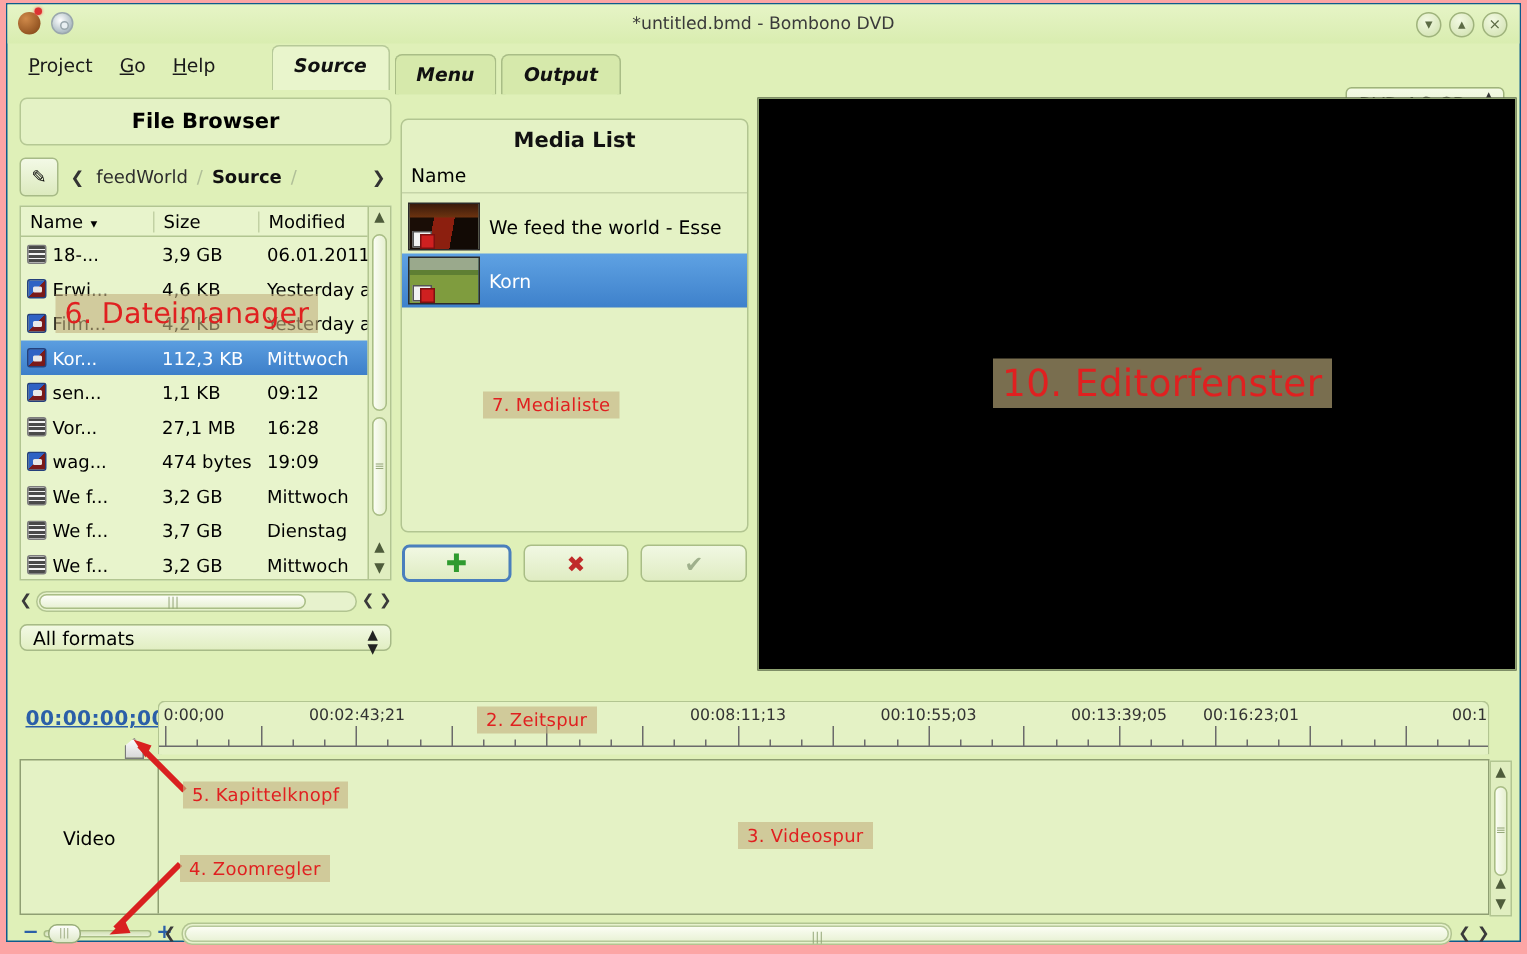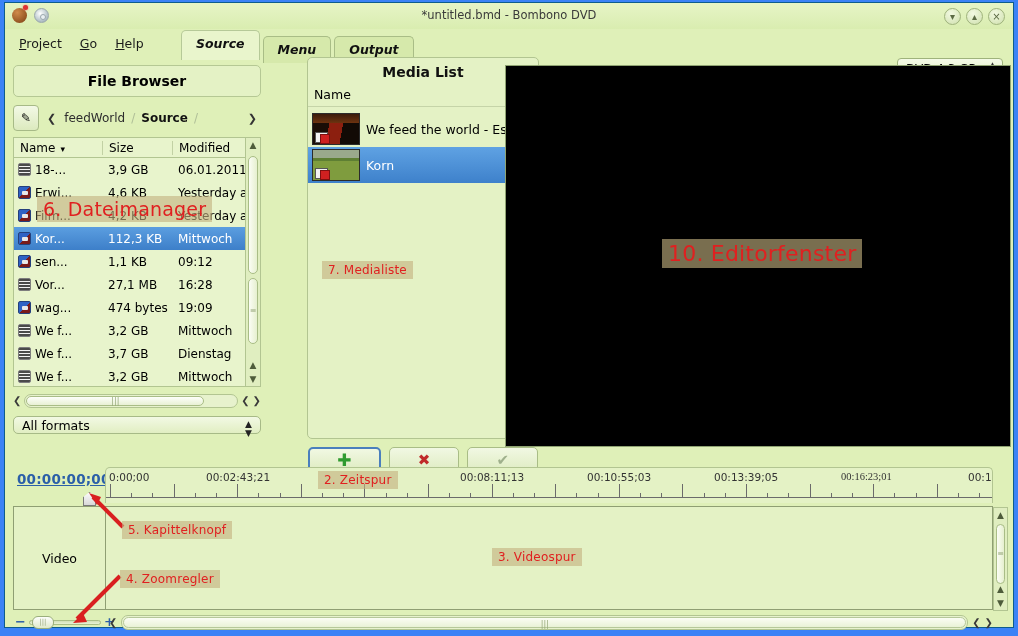--- a/index.html
+++ b/index.html
@@ -5,21 +5,21 @@
 <style>
   html, body {
     margin: 0; padding: 0;
     background: #1b6a9c;
     font-family: "DejaVu Sans", sans-serif;
   }
   #app {
     position: relative;
     width: 1018px;
     height: 636px;
-    background: #3b82f6;
+    background: #fca5a5;
     overflow: hidden;
     font-size: 12px;
     color: #000;
   }
 
   
   .win-frame {
     position: absolute;
     left: 4px; top: 2px;
     width: 1010px; height: 626px;
@@ -281,21 +281,21 @@
     font-size: 12.5px;
     position: relative;
   }
   .fb-filter .spin {
     position: absolute; right: 8px; top: 3px;
     font-size: 9px; line-height: 9px; color: #222;
     display: flex; flex-direction: column; align-items: center;
   }
 
   
-  #medialist { left: 262px; top: 54px; width: 232px; height: 382px; margin-left: 40px; }
+  #medialist { left: 262px; top: 76px; width: 232px; height: 276px; }
   .ml-colhead {
     border-bottom: 1px solid #c5d4a8;
     font-size: 12.5px;
     padding: 0 0 4px 6px;
   }
   .ml-rows { padding-top: 4px; }
   .ml-row {
     display: flex; align-items: center;
     height: 36px;
     font-size: 12.5px;
@@ -697,21 +697,21 @@
 
     <div class="tl-timecode">00:00:00;00</div>
 
     <div id="ruler">
       <div class="rl-baseline"></div>
       <div class="rl-label" style="left:3px;">0:00;00</div>
       <div class="rl-label" style="left:100px;">00:02:43;21</div>
       <div class="rl-label" style="left:354px;">00:08:11;13</div>
       <div class="rl-label" style="left:481px;">00:10:55;03</div>
       <div class="rl-label" style="left:608px;">00:13:39;05</div>
-      <div class="rl-label" style="left:735px;font-family:Liberation Serif, serif;">00:16:23;01</div>
+      <div class="rl-label" style="left:696px;">00:16:23;01</div>
       <div class="rl-label" style="left:862px;">00:1</div>
       <div id="ruler-ticks">
           <div class="rl-tick maj" style="left: 4px;"></div>
           <div class="rl-tick min" style="left: 25.2px;"></div>
           <div class="rl-tick min" style="left: 46.4px;"></div>
           <div class="rl-tick maj" style="left: 67.6px;"></div>
           <div class="rl-tick min" style="left: 88.8px;"></div>
           <div class="rl-tick min" style="left: 110px;"></div>
           <div class="rl-tick maj" style="left: 131.2px;"></div>
           <div class="rl-tick min" style="left: 152.4px;"></div>
@@ -793,16 +793,16 @@
       <line x1="115" y1="573" x2="72" y2="616" stroke="#d92020" stroke-width="4"></line>
       <polygon points="68,620 78,610 82,619" fill="#d92020"></polygon>
     </svg>
 
     <div class="anno" style="left:313px; top:468px;">2. Zeitspur</div>
     <div class="anno" style="left:487px; top:545px;">3. Videospur</div>
     <div class="anno" style="left:115px; top:567px;">4. Zoomregler</div>
     <div class="anno" style="left:117px; top:518px;">5. Kapittelknopf</div>
     <div class="anno" style="left:32px;  top:193px; font-size:19px;">6. Dateimanager</div>
     <div class="anno" style="left:317px; top:258px;">7. Medialiste</div>
-    <div class="anno" style="left:657px; top:236px; font-size:22px;">10. Editorfenster</div>
+    <div class="anno" style="left:657px; top:236px; font-size:25px;">10. Editorfenster</div>
 
   </div>
 </div>
 
 </body></html>

